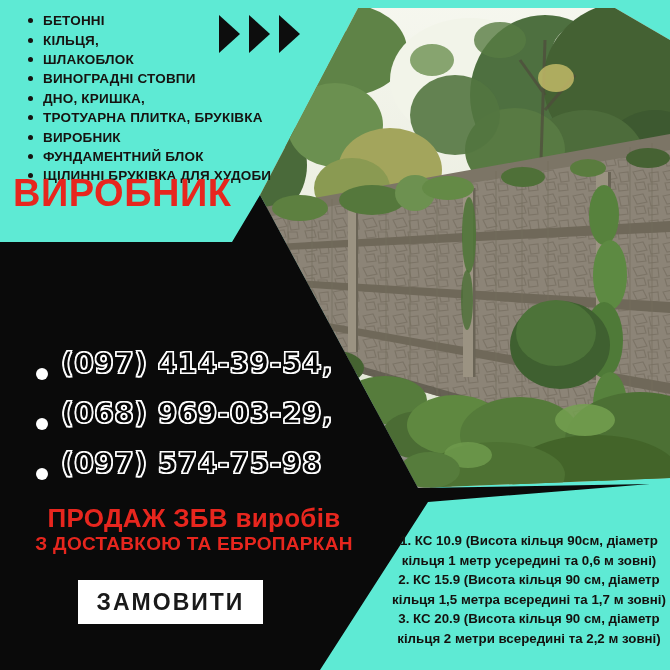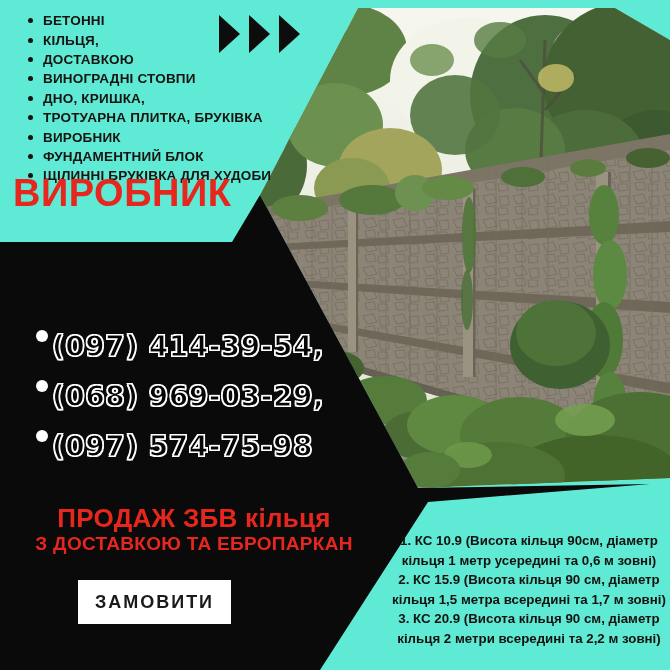--- a/index.html
+++ b/index.html
@@ -23,39 +23,39 @@
   .products li { display:flex; align-items:center; gap:10px; height:19.4px; }
   .bullet-dot { width:5px; height:5px; border-radius:50%; background:#161310; flex:0 0 auto; }
   .products .txt { font-size:13.5px; font-weight:bold; color:#161310; white-space:nowrap; letter-spacing:0.2px; }
   
   .arrows { position:absolute; left:219px; top:15px; display:flex; gap:9px; }
   .arrow { width:0; height:0; border-top:19px solid transparent; border-bottom:19px solid transparent; border-left:21px solid #0d0d0d; }
   
   .producer { position:absolute; left:13px; top:172px; font-size:38px; font-weight:bold; color:#E7261E; letter-spacing:0.5px; }
   
   .phones { position:absolute; left:36px; top:330px; margin:0; padding:0; list-style:none; }
-  .phones li { display:flex; align-items:flex-start; gap:4px; height:50px; cursor:pointer; }
+  .phones li { display:flex; align-items:flex-end; gap:13px; height:50px; cursor:pointer; }
   .phone-dot { width:12px; height:12px; border-radius:50%; background:#ffffff; flex:0 0 auto; }
   .phone-num {
     font-family:"DejaVu Sans", sans-serif;
     font-size:28px; font-weight:bold; color:#050505; letter-spacing:0.5px; white-space:nowrap;
     -webkit-text-stroke:1.2px #ffffff;
     text-shadow:-1px -1px 0 #fff, 1px -1px 0 #fff, -1px 1px 0 #fff, 1px 1px 0 #fff;
   }
   
   .promo { position:absolute; left:0; top:504px; width:388px; text-align:center; color:#E7261E; font-weight:bold; }
   .promo-line1 { font-size:26px; line-height:28px; letter-spacing:0.3px; }
   .promo-line2 { font-size:19px; line-height:24px; letter-spacing:0.3px; }
   
   .order-btn {
-    position:absolute; left:78px; top:580px; width:153px; height:44px;
+    position:absolute; left:78px; top:580px; width:185px; height:44px;
     background:#ffffff; border:none; cursor:pointer;
     display:flex; align-items:center; justify-content:center;
     font-family:"Liberation Sans", sans-serif;
-    font-size:18px; font-weight:bold; letter-spacing:2px; color:#1a1a1a;
+    font-size:23px; font-weight:bold; letter-spacing:2px; color:#1a1a1a;
   }
   
   .specs { position:absolute; left:388px; top:531px; width:282px; margin:0; padding:0; list-style:none; }
   .specs li { font-size:13.3px; font-weight:bold; line-height:19.5px; text-align:center; color:#14110e; }
 </style>
 </head>
 <body>
 
 <div class="stage">
 
@@ -185,21 +185,21 @@
     <li>
         <span class="bullet-dot"></span>
         <span class="txt">БЕТОННІ</span>
       </li>
     <li>
         <span class="bullet-dot"></span>
         <span class="txt">КІЛЬЦЯ,</span>
       </li>
     <li>
         <span class="bullet-dot"></span>
-        <span class="txt">ДОСТАВКОЮ</span>
+        <span class="txt">ШЛАКОБЛОК</span>
       </li>
     <li>
         <span class="bullet-dot"></span>
         <span class="txt">ВИНОГРАДНІ СТОВПИ</span>
       </li>
     <li>
         <span class="bullet-dot"></span>
         <span class="txt">ДНО, КРИШКА,</span>
       </li>
     <li>
@@ -237,21 +237,21 @@
         <span class="phone-dot"></span>
         <span class="phone-num">(068) 969-03-29,</span>
       </li>
     <li>
         <span class="phone-dot"></span>
         <span class="phone-num">(097) 574-75-98</span>
       </li>
   </ul>
 
   <div class="promo">
-    <div class="promo-line1">ПРОДАЖ ЗБВ кільця</div>
+    <div class="promo-line1">ПРОДАЖ ЗБВ виробів</div>
     <div class="promo-line2">З ДОСТАВКОЮ ТА ЕБРОПАРКАН</div>
   </div>
 
   <button class="order-btn">ЗАМОВИТИ</button>
 
   <ul class="specs">
     <li>1. КС 10.9 (Висота кільця 90см, діаметр кільця 1 метр усередині та 0,6 м зовні)</li>
     <li>2. КС 15.9 (Висота кільця 90 см, діаметр кільця 1,5 метра всередині та 1,7 м зовні)</li>
     <li>3. КС 20.9 (Висота кільця 90 см, діаметр кільця 2 метри всередині та 2,2 м зовні)</li>
   </ul>

